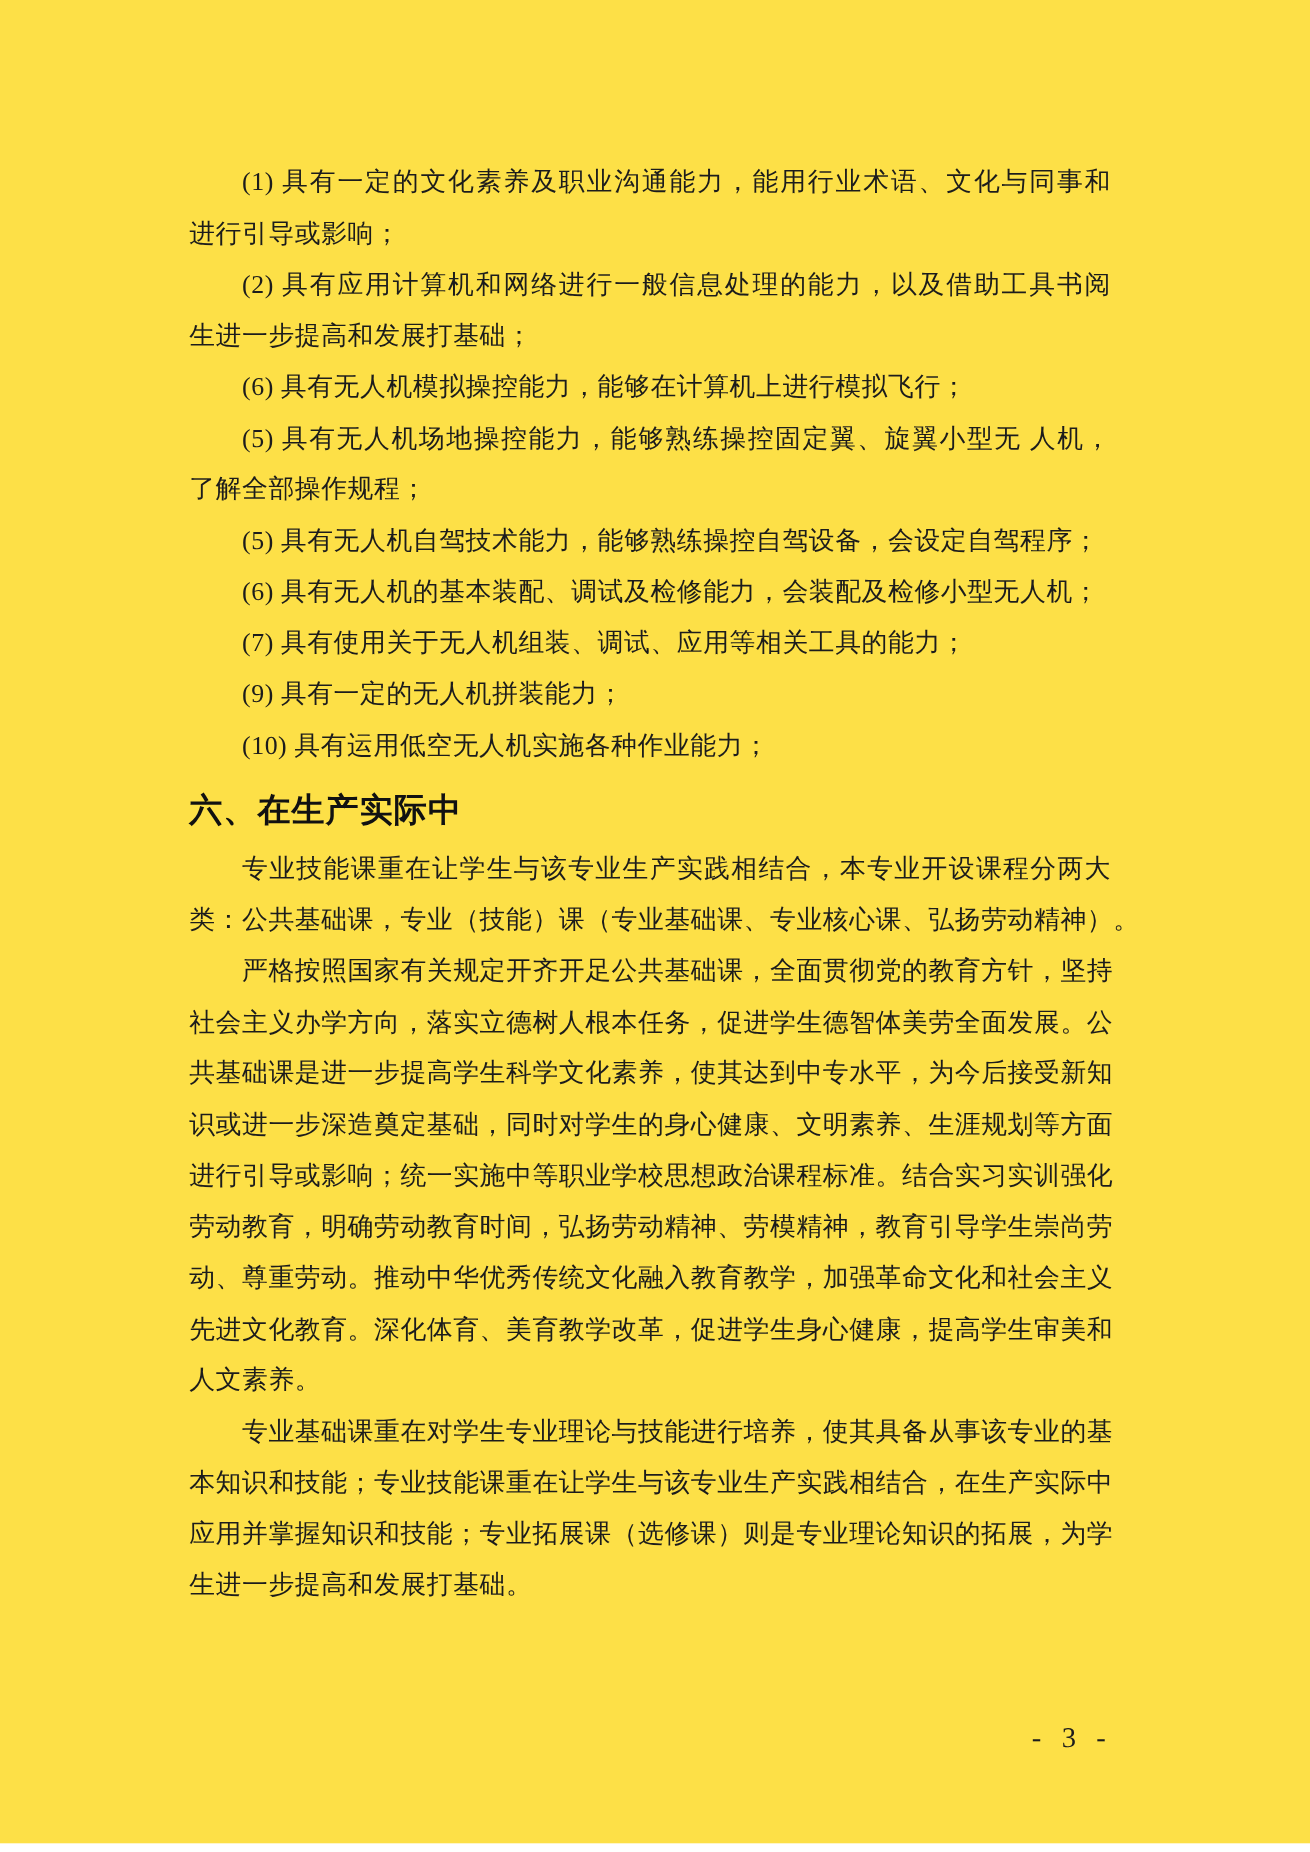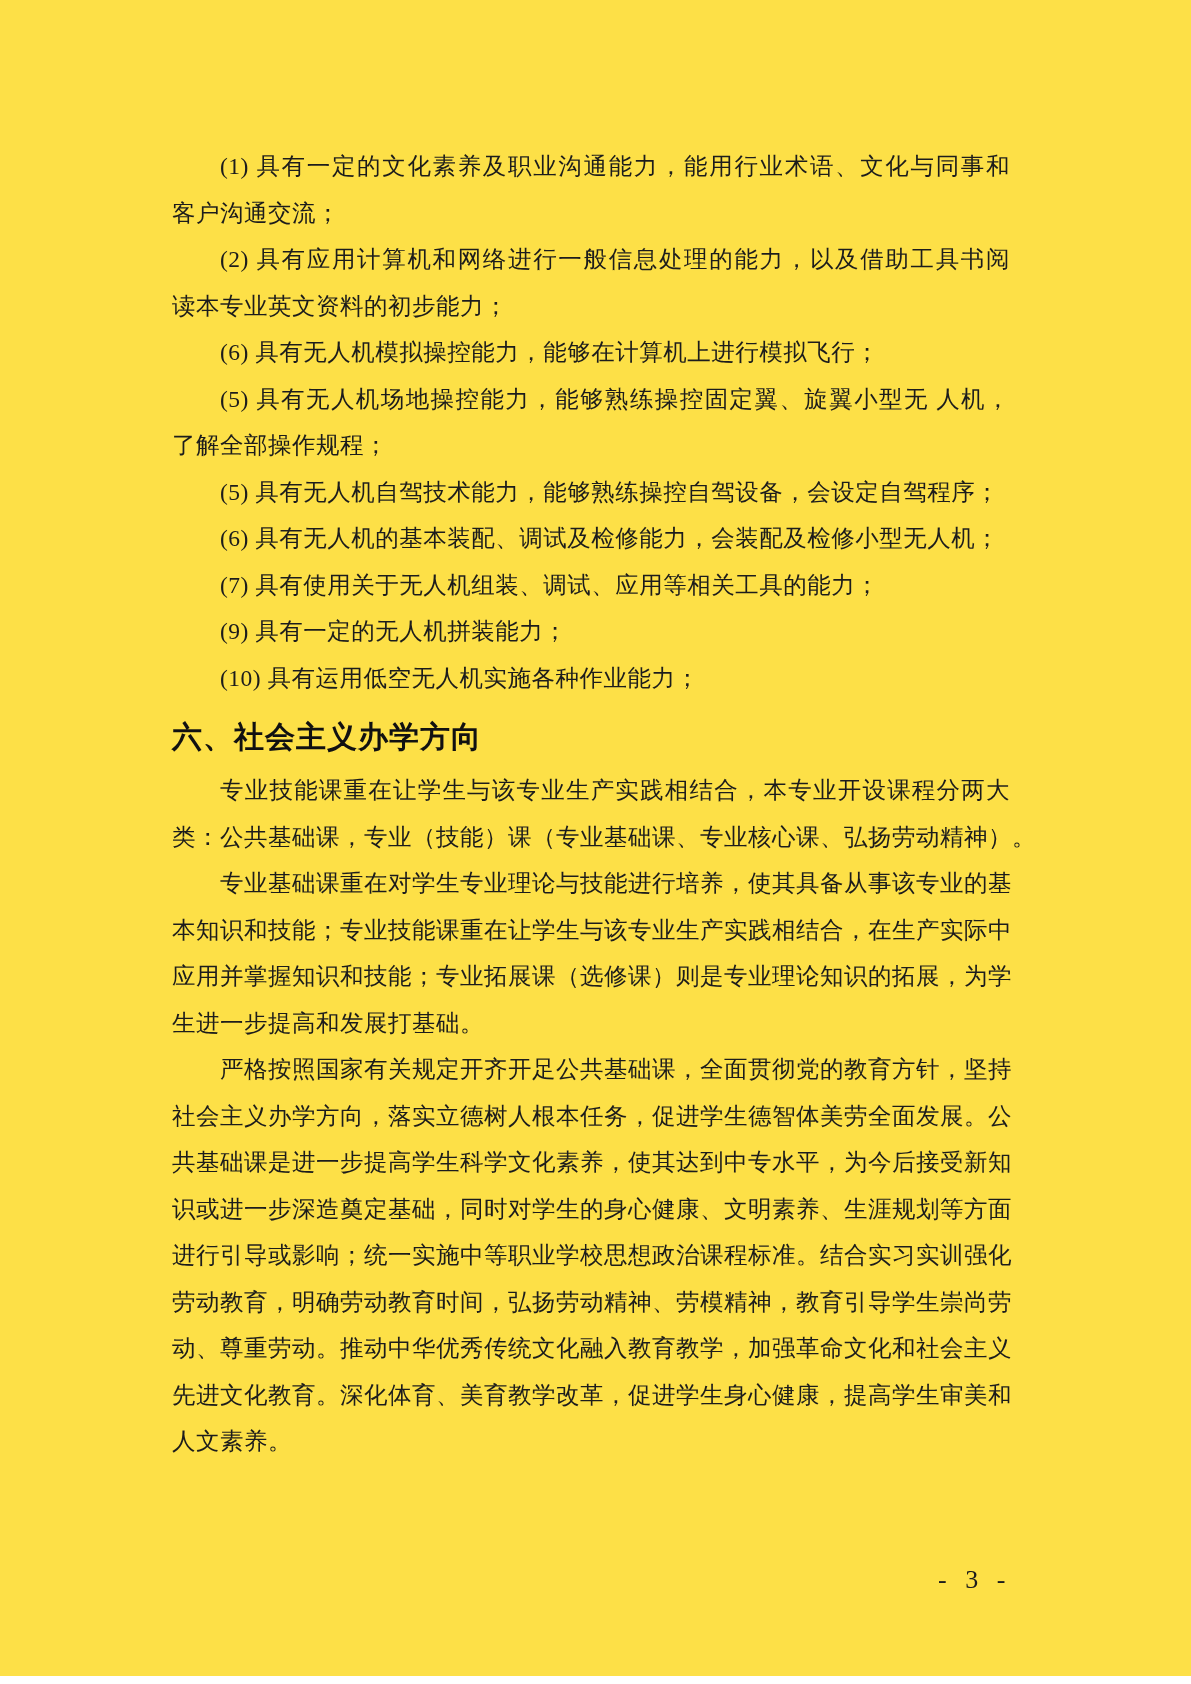--- a/index.html
+++ b/index.html
@@ -65,25 +65,25 @@
   }
 </style>
 </head>
 <body>
 
 <div class="page">
   <div class="content">
     <div id="items">
         <div class="para">
           <div class="line first">(1) 具有一定的文化素养及职业沟通能力，能用行业术语、文化与同事和</div>
-          <div class="line last">客户沟通交流；</div>
+          <div class="line last">进行引导或影响；</div>
         </div>
         <div class="para">
           <div class="line first">(2) 具有应用计算机和网络进行一般信息处理的能力，以及借助工具书阅</div>
-          <div class="line last">读本专业英文资料的初步能力；</div>
+          <div class="line last">生进一步提高和发展打基础；</div>
         </div>
         <div class="para">
           <div class="line first last">(6) 具有无人机模拟操控能力，能够在计算机上进行模拟飞行；</div>
         </div>
         <div class="para">
           <div class="line first">(5) 具有无人机场地操控能力，能够熟练操控固定翼、旋翼小型无 人机，</div>
           <div class="line last">了解全部操作规程；</div>
         </div>
         <div class="para">
           <div class="line first last">(5) 具有无人机自驾技术能力，能够熟练操控自驾设备，会设定自驾程序；</div>
@@ -94,39 +94,39 @@
         <div class="para">
           <div class="line first last">(7) 具有使用关于无人机组装、调试、应用等相关工具的能力；</div>
         </div>
         <div class="para">
           <div class="line first last">(9) 具有一定的无人机拼装能力；</div>
         </div>
         <div class="para">
           <div class="line first last">(10) 具有运用低空无人机实施各种作业能力；</div>
         </div>
       </div>
-    <h2 class="heading">六、社会主义办学方向</h2>
+    <h2 class="heading">六、在生产实际中</h2>
     <div id="paras">
         <div class="para">
           <div class="line first">专业技能课重在让学生与该专业生产实践相结合，本专业开设课程分两大</div>
           <div class="line last">类：公共基础课，专业（技能）课（专业基础课、专业核心课、弘扬劳动精神）。</div>
-        </div>
-        <div class="para">
-          <div class="line first">专业基础课重在对学生专业理论与技能进行培养，使其具备从事该专业的基</div>
-          <div class="line">本知识和技能；专业技能课重在让学生与该专业生产实践相结合，在生产实际中</div>
-          <div class="line">应用并掌握知识和技能；专业拓展课（选修课）则是专业理论知识的拓展，为学</div>
-          <div class="line last">生进一步提高和发展打基础。</div>
         </div>
         <div class="para">
           <div class="line first">严格按照国家有关规定开齐开足公共基础课，全面贯彻党的教育方针，坚持</div>
           <div class="line">社会主义办学方向，落实立德树人根本任务，促进学生德智体美劳全面发展。公</div>
           <div class="line">共基础课是进一步提高学生科学文化素养，使其达到中专水平，为今后接受新知</div>
           <div class="line">识或进一步深造奠定基础，同时对学生的身心健康、文明素养、生涯规划等方面</div>
           <div class="line">进行引导或影响；统一实施中等职业学校思想政治课程标准。结合实习实训强化</div>
           <div class="line">劳动教育，明确劳动教育时间，弘扬劳动精神、劳模精神，教育引导学生崇尚劳</div>
           <div class="line">动、尊重劳动。推动中华优秀传统文化融入教育教学，加强革命文化和社会主义</div>
           <div class="line">先进文化教育。深化体育、美育教学改革，促进学生身心健康，提高学生审美和</div>
           <div class="line last">人文素养。</div>
         </div>
+        <div class="para">
+          <div class="line first">专业基础课重在对学生专业理论与技能进行培养，使其具备从事该专业的基</div>
+          <div class="line">本知识和技能；专业技能课重在让学生与该专业生产实践相结合，在生产实际中</div>
+          <div class="line">应用并掌握知识和技能；专业拓展课（选修课）则是专业理论知识的拓展，为学</div>
+          <div class="line last">生进一步提高和发展打基础。</div>
+        </div>
       </div>
   </div>
   <div class="pageno">- 3 -</div>
 </div>
 
 </body></html>

